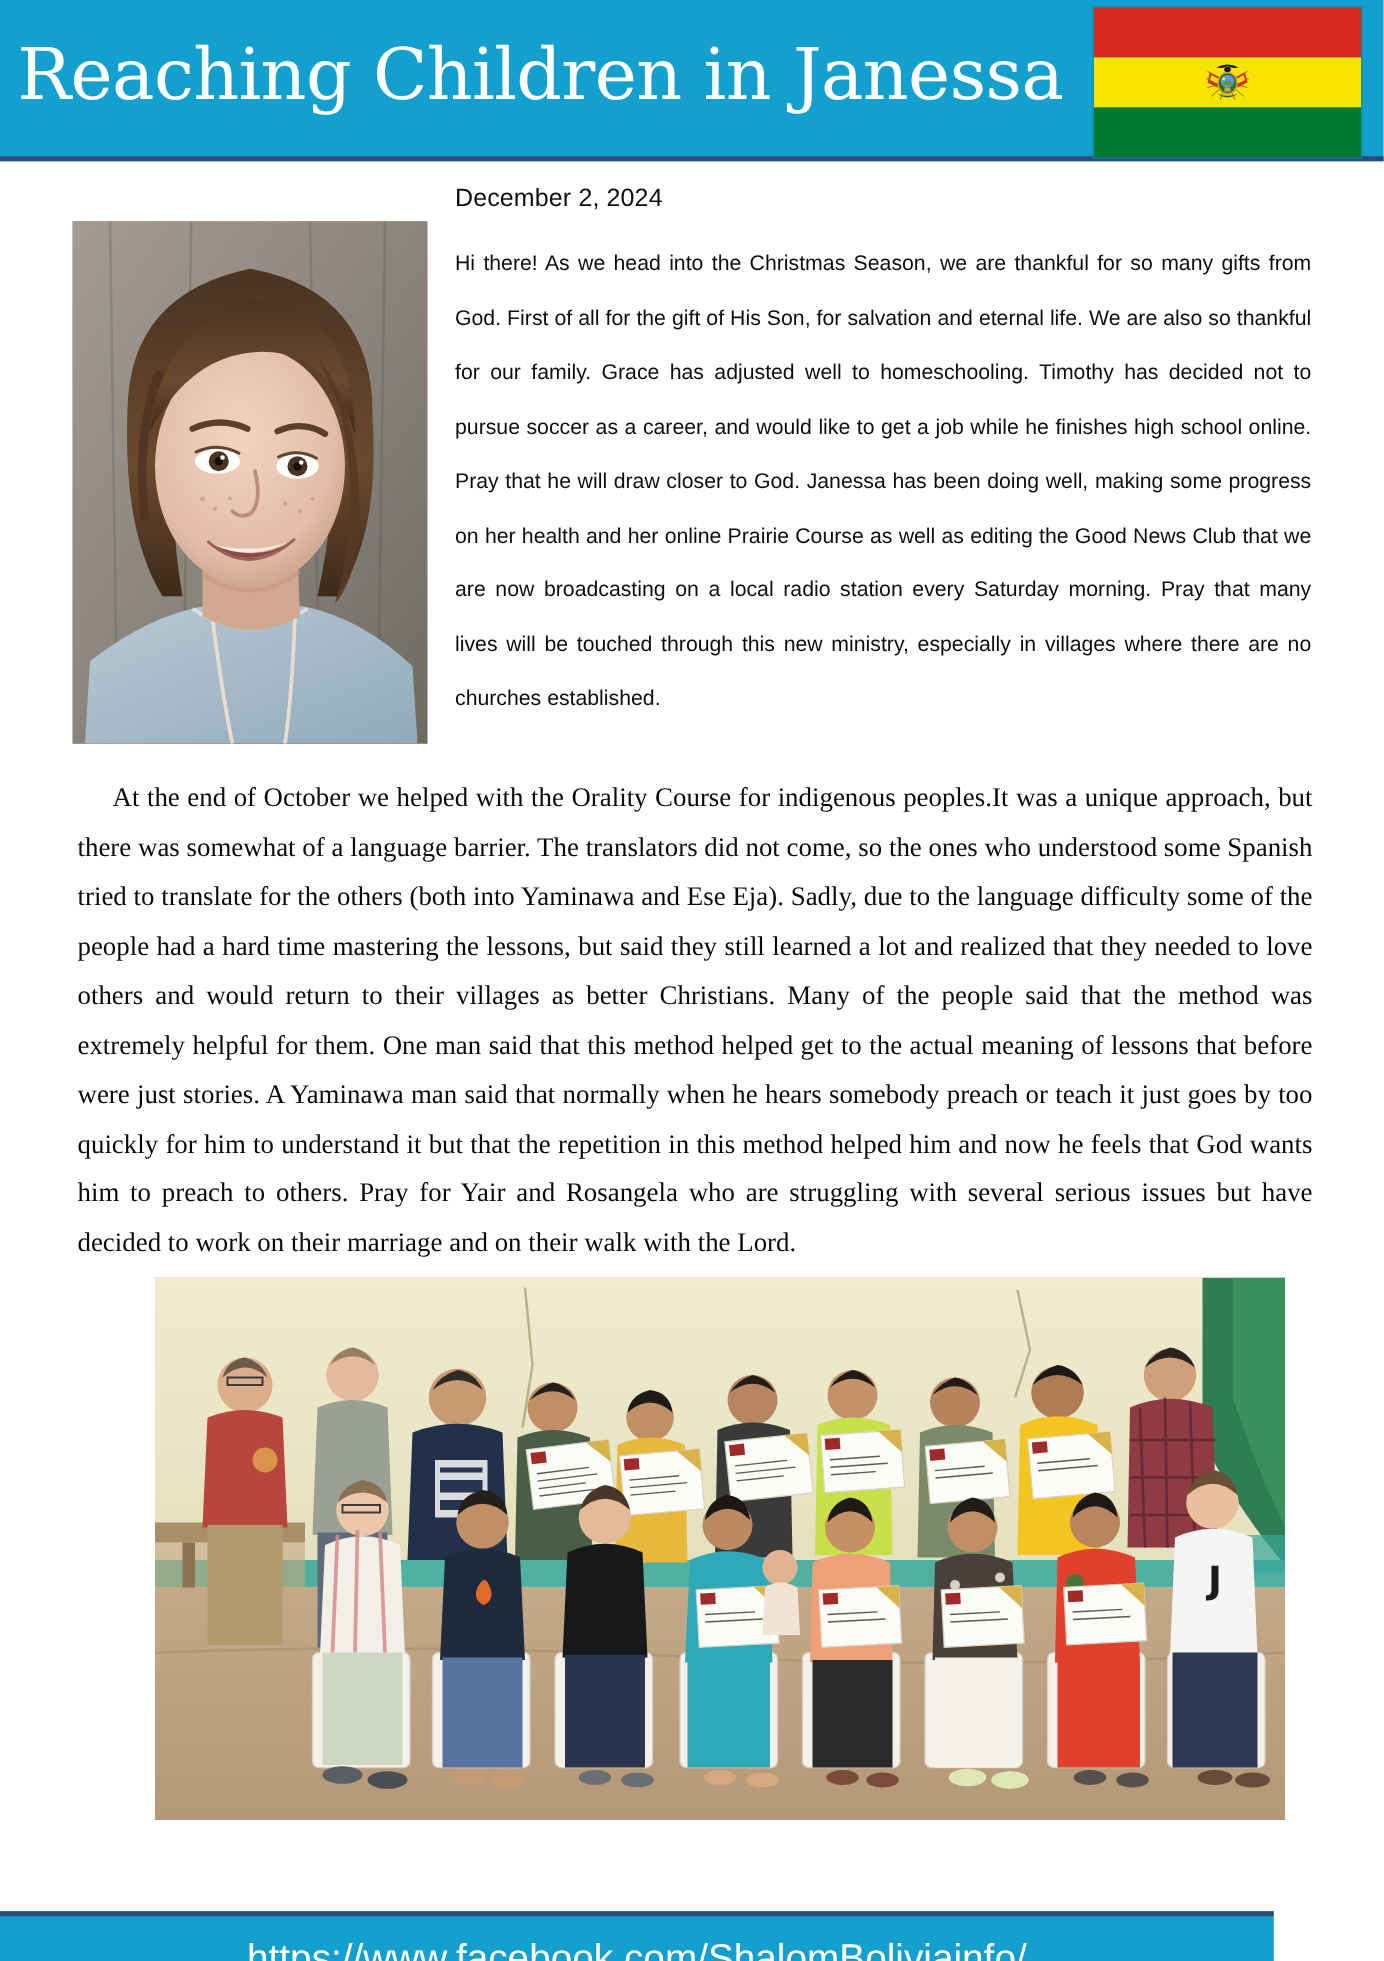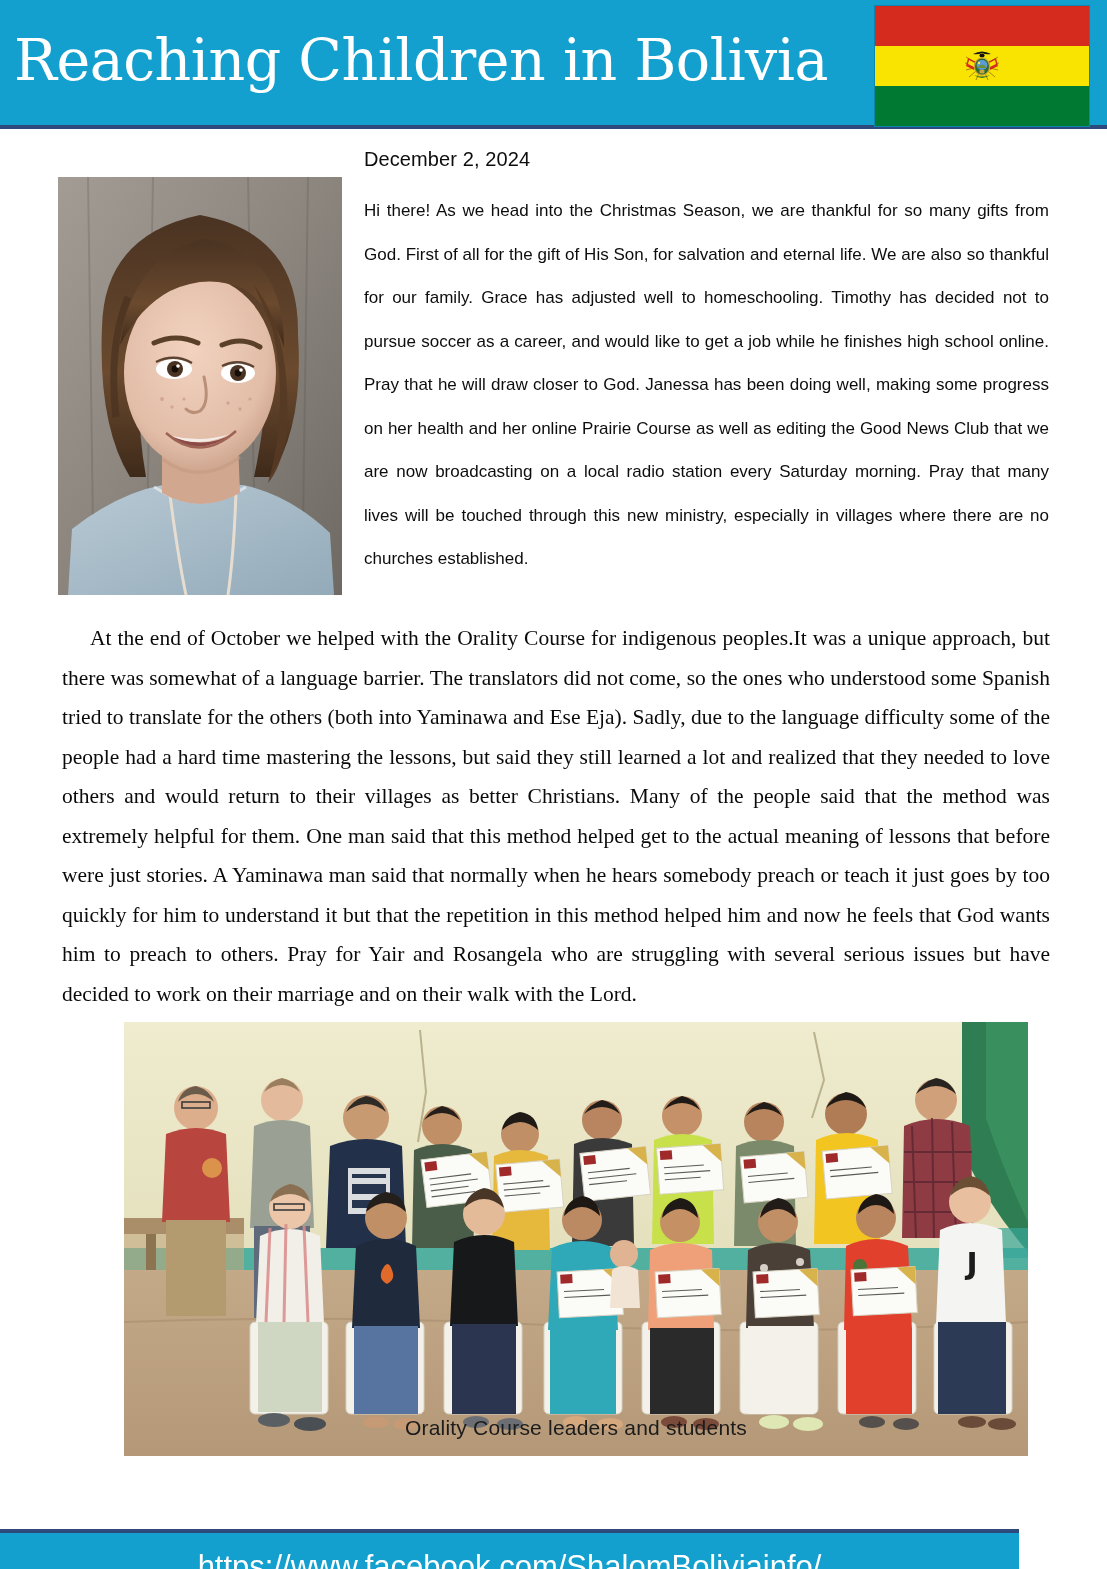--- a/index.html
+++ b/index.html
@@ -170,21 +170,21 @@
     font-size: 31px;
     color: #ffffff;
     letter-spacing: 0px;
     text-decoration: none;
   }
 </style>
 </head>
 <body>
 
 <div class="header-band">
-  <div class="header-title">Reaching Children in Bolivia</div>
+  <div class="header-title">Reaching Children in Janessa</div>
 </div>
 
 <div class="flag">
   <div class="flag-stripe flag-red"></div>
   <div class="flag-stripe flag-yellow"></div>
   <div class="flag-stripe flag-green"></div>
   <svg class="flag-coa" viewBox="0 0 44 38">
     <g>
 
       <g stroke="#8a5a10" stroke-width="0.7">
@@ -578,19 +578,18 @@
         <ellipse cx="550" cy="400" rx="13" ry="6" fill="#7a4a3a"></ellipse>
         <ellipse cx="582" cy="402" rx="13" ry="6" fill="#7a4a3a"></ellipse>
         <ellipse cx="650" cy="400" rx="15" ry="7" fill="#dfe8b4"></ellipse>
         <ellipse cx="684" cy="402" rx="15" ry="7" fill="#dfe8b4"></ellipse>
         <ellipse cx="748" cy="400" rx="13" ry="6" fill="#55504c"></ellipse>
         <ellipse cx="782" cy="402" rx="13" ry="6" fill="#55504c"></ellipse>
         <ellipse cx="848" cy="400" rx="14" ry="6" fill="#6a4a38"></ellipse>
         <ellipse cx="878" cy="402" rx="14" ry="6" fill="#6a4a38"></ellipse>
       </g>
     </svg>
-    <div class="photo-caption">Orality Course leaders and students</div>
   </div>
 </div>
 
 <div class="footer-band">
   <a class="footer-url" href="#">https://www.facebook.com/ShalomBoliviainfo/</a>
 </div>
 
 </body></html>

